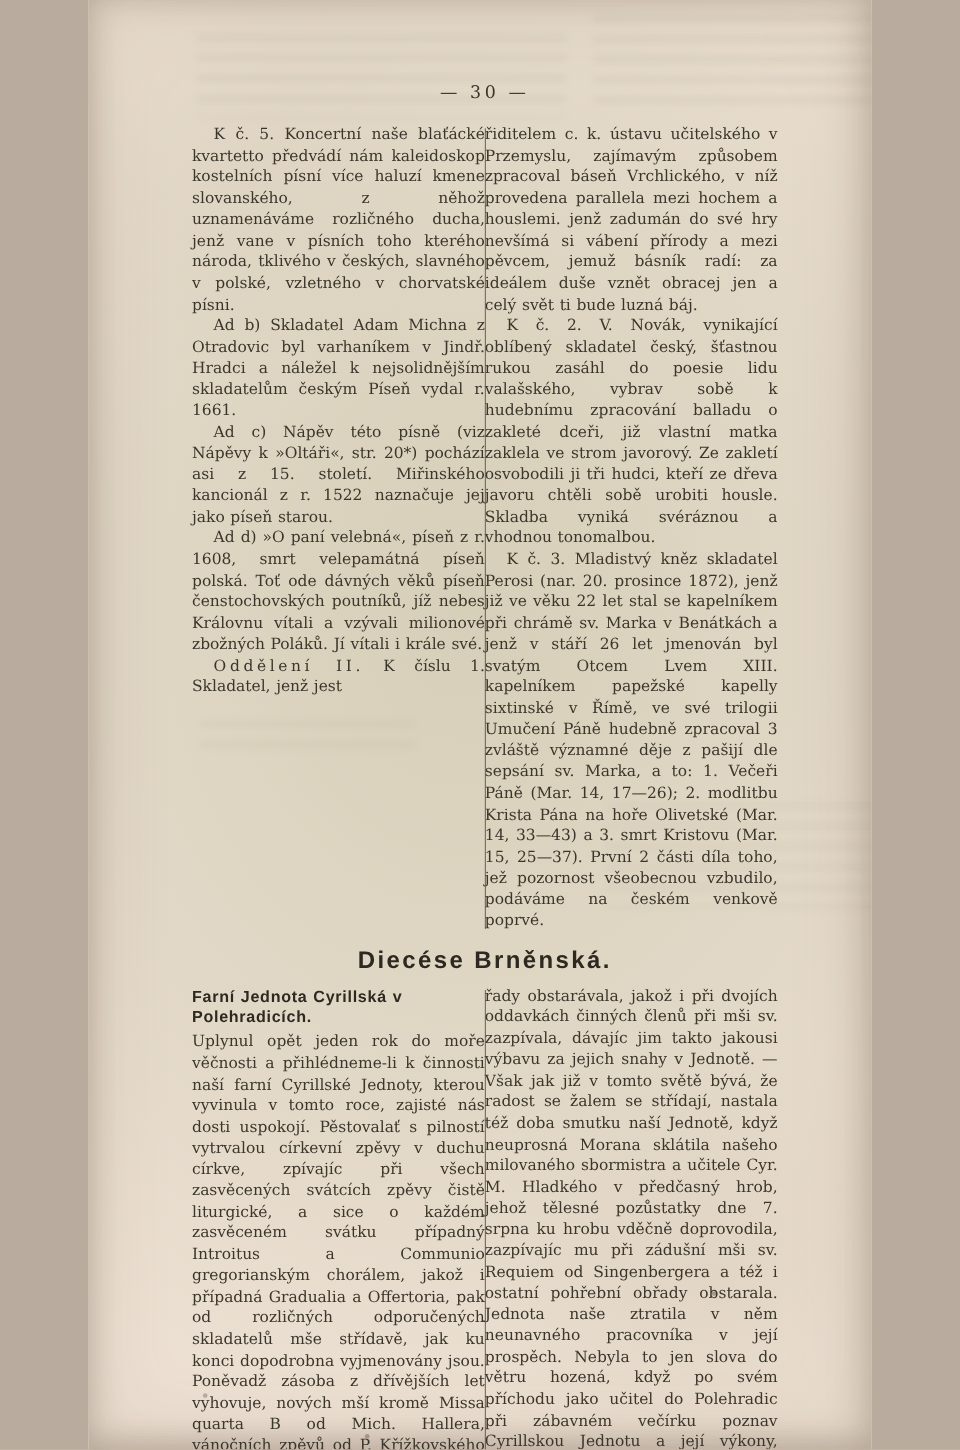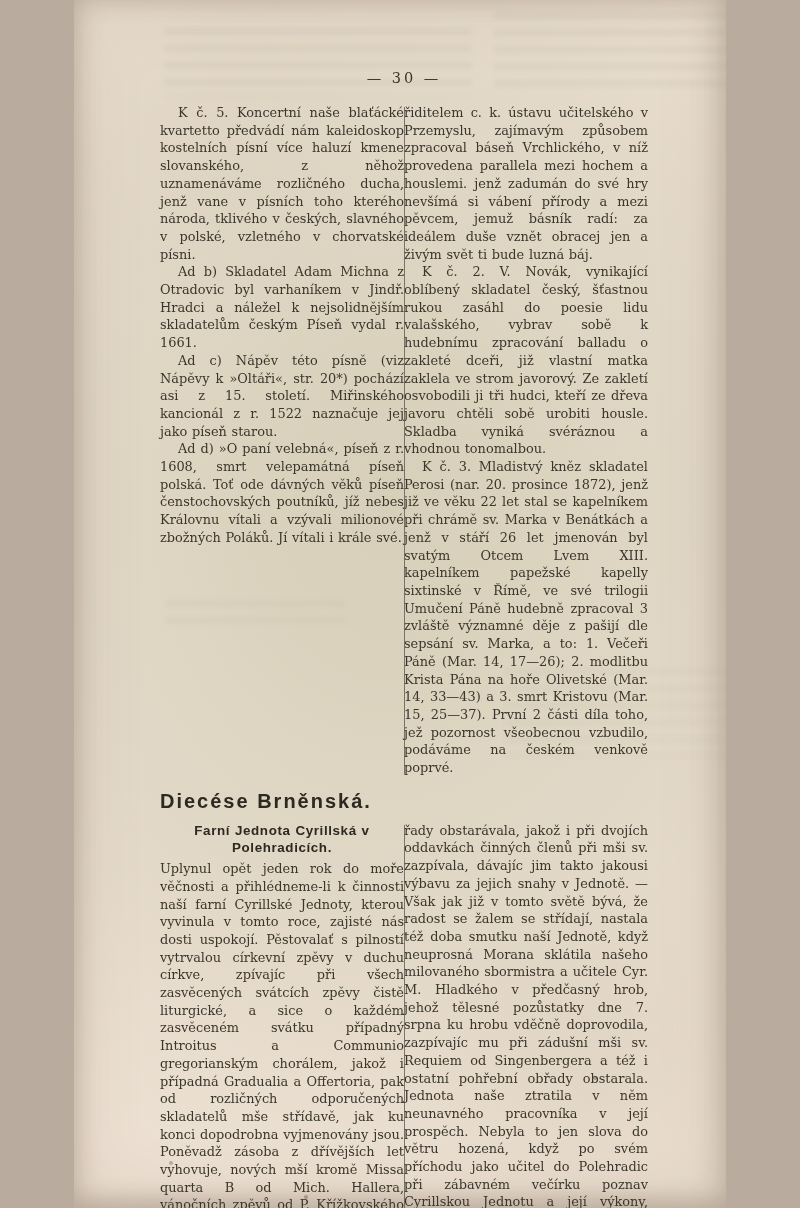--- a/index.html
+++ b/index.html
@@ -73,29 +73,30 @@
     position:absolute;
     left:50%; top:3px; bottom:3px;
     width:1px;
     background:var(--divider);
     opacity:.75;
   }
   .cols p { margin:0; }
   .ind { text-indent:18px; }
   .sp { letter-spacing:3px; }
   .diocese {
+    text-align:center;
     font-family:"Liberation Sans","DejaVu Sans",sans-serif;
     font-weight:bold;
     font-size:20px;
     letter-spacing:2px;
     color:var(--heading-ink);
     margin:13px 0 9px 0;
   }
   .parish {
-    text-align:center;
+    text-align:left;
     font-family:"Liberation Sans","DejaVu Sans",sans-serif;
     font-weight:bold;
     font-size:13.4px;
     letter-spacing:0.6px;
     color:var(--heading-ink);
     margin:0 0 3px 0;
   }
 </style>
 </head>
 <body>
@@ -111,23 +112,24 @@
   <div class="inner">
 
     <p class="pgnum">— 30 —</p>
 
     <div class="cols">
       <div class="col">
         <p class="ind">K č. 5. Koncertní naše blaťácké kvartetto předvádí nám kaleidoskop kostelních písní více haluzí kmene slovanského, z něhož uznamenáváme rozličného ducha, jenž vane v písních toho kterého národa, tklivého v českých, slavného v polské, vzletného v chorvatské písni.</p>
         <p class="ind">Ad b) Skladatel Adam Michna z Otradovic byl varhaníkem v Jindř. Hradci a náležel k nejsolidnějším skladatelům českým Píseň vydal r. 1661.</p>
         <p class="ind">Ad c) Nápěv této písně (viz Nápěvy k »Oltáři«, str. 20*) pochází asi z 15. století. Miřinského kancionál z r. 1522 naznačuje jej jako píseň starou.</p>
         <p class="ind">Ad d) »O paní velebná«, píseň z r. 1608, smrt velepamátná píseň polská. Toť ode dávných věků píseň čenstochovských poutníků, jíž nebes Královnu vítali a vzývali milionové zbožných Poláků. Jí vítali i krále své.</p>
+        <p class="ind"><span class="sp">Oddělení II.</span><span> K číslu 1. Skladatel, jenž jest</span></p>
       </div>
       <div class="col">
-        <p>řiditelem c. k. ústavu učitelského v Przemyslu, zajímavým způsobem zpracoval báseň Vrchlického, v níž provedena parallela mezi hochem a houslemi. jenž zadumán do své hry nevšímá si vábení přírody a mezi pěvcem, jemuž básník radí: za ideálem duše vznět obracej jen a živým svět ti bude luzná báj.</p>
+        <p>řiditelem c. k. ústavu učitelského v Przemyslu, zajímavým způsobem zpracoval báseň Vrchlického, v níž provedena parallela mezi hochem a houslemi. jenž zadumán do své hry nevšímá si vábení přírody a mezi pěvcem, jemuž básník radí: za ideálem duše vznět obracej jen a celý svět ti bude luzná báj.</p>
         <p class="ind">K č. 2. V. Novák, vynikající oblíbený skladatel český, šťastnou rukou zasáhl do poesie lidu valašského, vybrav sobě k hudebnímu zpracování balladu o zakleté dceři, již vlastní matka zaklela ve strom javorový. Ze zakletí osvobodili ji tři hudci, kteří ze dřeva javoru chtěli sobě urobiti housle. Skladba vyniká svéráznou a vhodnou tonomalbou.</p>
         <p class="ind">K č. 3. Mladistvý kněz skladatel Perosi (nar. 20. prosince 1872), jenž již ve věku 22 let stal se kapelníkem při chrámě sv. Marka v Benátkách a jenž v stáří 26 let jmenován byl svatým Otcem Lvem XIII. kapelníkem papežské kapelly sixtinské v Římě, ve své trilogii Umučení Páně hudebně zpracoval 3 zvláště významné děje z pašijí dle sepsání sv. Marka, a to: 1. Večeři Páně (Mar. 14, 17—26); 2. modlitbu Krista Pána na hoře Olivetské (Mar. 14, 33—43) a 3. smrt Kristovu (Mar. 15, 25—37). První 2 části díla toho, jež pozornost všeobecnou vzbudilo, podáváme na českém venkově poprvé.</p>
       </div>
     </div>
 
     <h1 class="diocese">Diecése Brněnská.</h1>
 
     <div class="cols">
       <div class="col">
         <h2 class="parish">Farní Jednota Cyrillská v Polehradicích.</h2>

